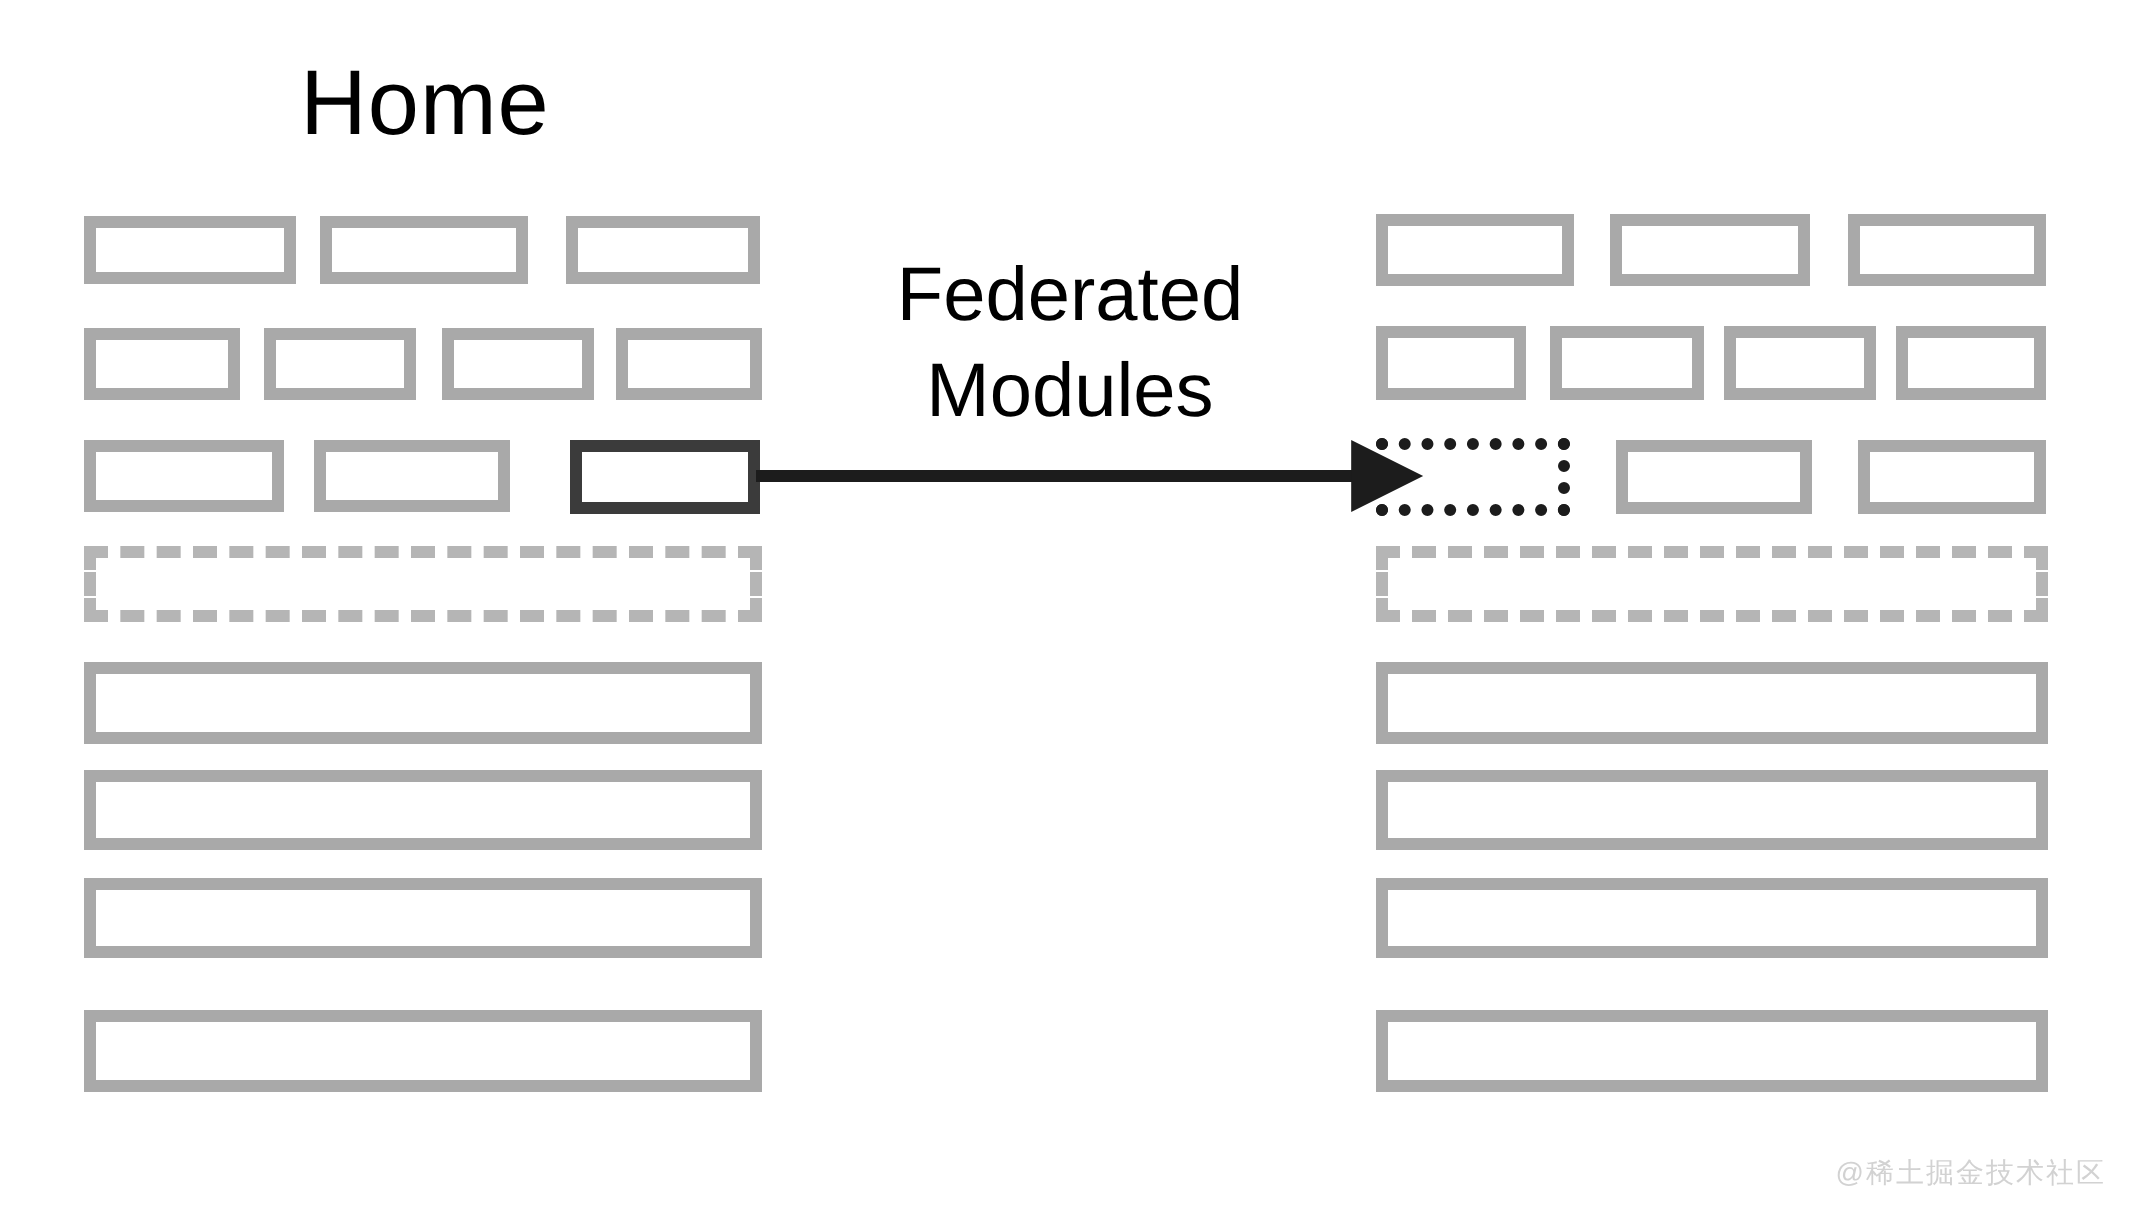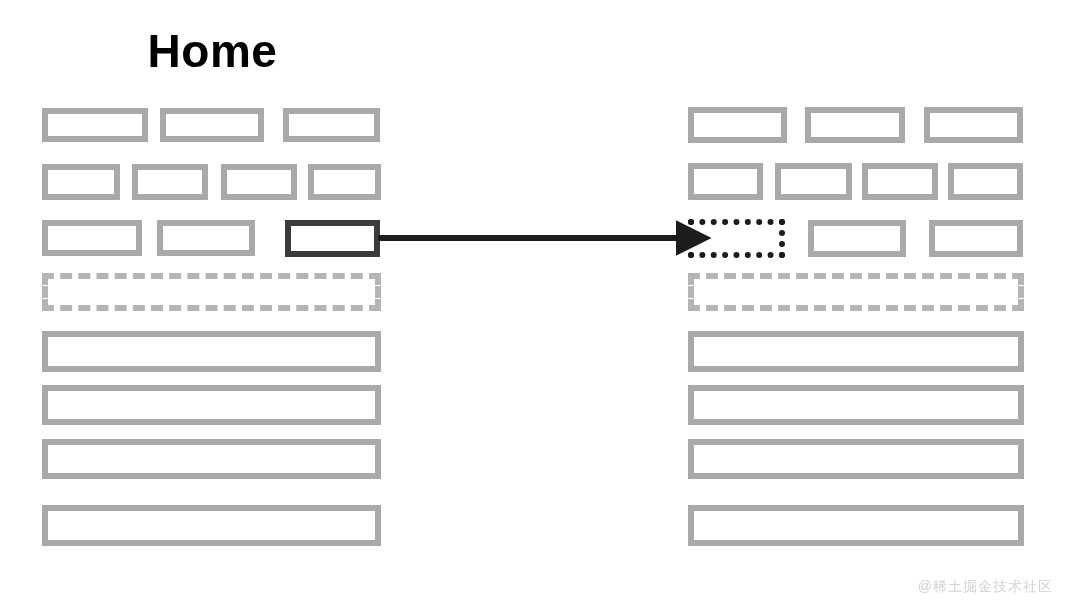--- a/index.html
+++ b/index.html
@@ -16,21 +16,21 @@
     height: 606px;
     background: #ffffff;
     overflow: hidden;
   }
 
   
   .panel-title {
     position: absolute;
     font-family: "Liberation Sans", sans-serif;
     font-size: 46px;
-    font-weight: 700;
+    font-weight: 400;
     color: #000000;
     letter-spacing: 0.5px;
     white-space: nowrap;
     text-align: center;
     line-height: 1;
   }
   #title-home  { left: 40px;  top: 28px; width: 345px; }
   #title-search{ left: 685px; top: 30px; width: 340px; }
 
   
@@ -131,16 +131,18 @@
 
   <svg id="connector" viewBox="0 0 1073 606" xmlns="http://www.w3.org/2000/svg">
     <defs>
       <marker id="arrowhead" markerWidth="7" markerHeight="7" refX="0.4" refY="3" orient="auto" markerUnits="strokeWidth">
         <path d="M0,0 L6,3 L0,6 z" fill="#1c1c1c"></path>
       </marker>
     </defs>
     <line id="connector-line" x1="378" y1="238" x2="678" y2="238" stroke="#1c1c1c" stroke-width="6" marker-end="url(#arrowhead)"></line>
   </svg>
 
+  <div id="arrow-label">Federated
+Modules</div>
 
   <div id="watermark">@稀土掘金技术社区</div>
 
 </div>
 
 </body></html>

